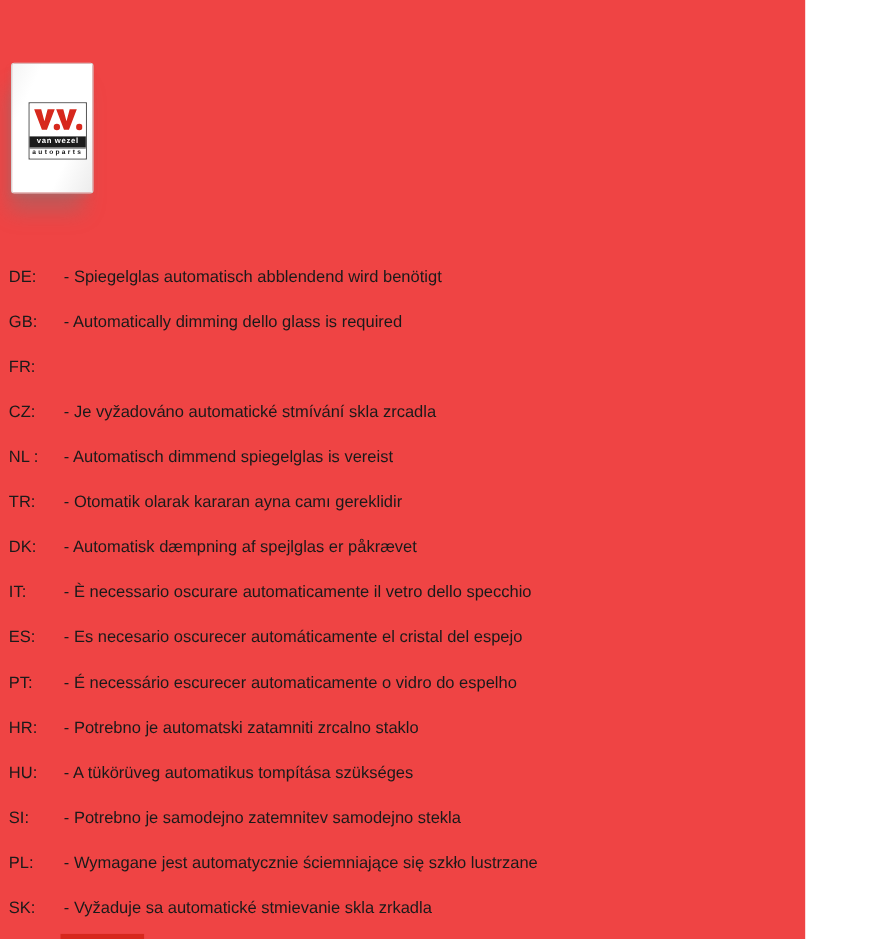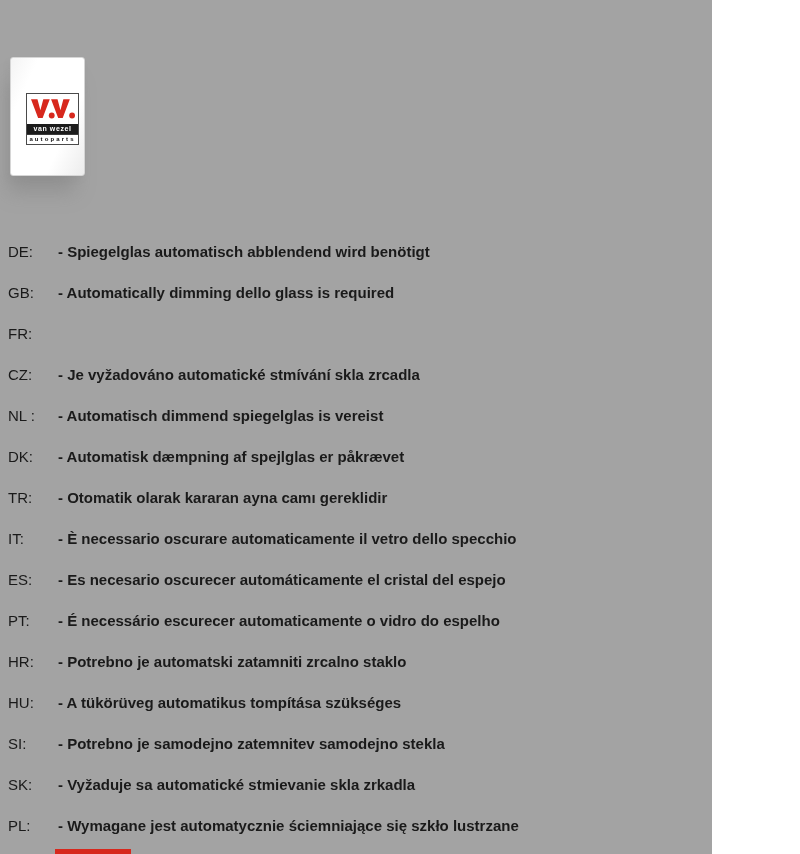--- a/index.html
+++ b/index.html
@@ -5,22 +5,23 @@
   html, body {
     margin: 0;
     padding: 0;
     background: #ffffff;
     font-family: "Liberation Sans", sans-serif;
   }
   .page {
     position: relative;
     width: 712px;
     height: 854px;
-    background: #a3a3a3;
+    background: #ef4444;
     overflow: hidden;
+    padding-left: 20px;
   }
 
   
   .product-card {
     position: absolute;
     left: 10px;
     top: 57px;
     width: 73px;
     height: 117px;
     background: linear-gradient(115deg, #f4f4f4 0%, #ffffff 22%, #ffffff 70%, #ececec 100%);
@@ -84,21 +85,20 @@
     font-size: 15px;
     color: #1a1a1a;
   }
   .lang-code {
     flex: none;
     width: 50px;
   }
   .lang-text {
     flex: 1;
     white-space: nowrap;
-    font-weight: bold;
   }
 
   
   .red-sliver {
     position: absolute;
     left: 55px;
     top: 849px;
     width: 76px;
     height: 5px;
     background: #d7281d;
@@ -140,26 +140,26 @@
     </div>
     <div class="lang-row">
       <span class="lang-code">CZ:</span>
       <span class="lang-text">- Je vyžadováno automatické stmívání skla zrcadla</span>
     </div>
     <div class="lang-row">
       <span class="lang-code">NL :</span>
       <span class="lang-text">- Automatisch dimmend spiegelglas is vereist</span>
     </div>
     <div class="lang-row">
+      <span class="lang-code">TR:</span>
+      <span class="lang-text">- Otomatik olarak kararan ayna camı gereklidir</span>
+    </div>
+    <div class="lang-row">
       <span class="lang-code">DK:</span>
       <span class="lang-text">- Automatisk dæmpning af spejlglas er påkrævet</span>
-    </div>
-    <div class="lang-row">
-      <span class="lang-code">TR:</span>
-      <span class="lang-text">- Otomatik olarak kararan ayna camı gereklidir</span>
     </div>
     <div class="lang-row">
       <span class="lang-code">IT:</span>
       <span class="lang-text">- È necessario oscurare automaticamente il vetro dello specchio</span>
     </div>
     <div class="lang-row">
       <span class="lang-code">ES:</span>
       <span class="lang-text">- Es necesario oscurecer automáticamente el cristal del espejo</span>
     </div>
     <div class="lang-row">
@@ -172,24 +172,24 @@
     </div>
     <div class="lang-row">
       <span class="lang-code">HU:</span>
       <span class="lang-text">- A tükörüveg automatikus tompítása szükséges</span>
     </div>
     <div class="lang-row">
       <span class="lang-code">SI:</span>
       <span class="lang-text">- Potrebno je samodejno zatemnitev samodejno stekla</span>
     </div>
     <div class="lang-row">
+      <span class="lang-code">PL:</span>
+      <span class="lang-text">- Wymagane jest automatycznie ściemniające się szkło lustrzane</span>
+    </div>
+    <div class="lang-row">
       <span class="lang-code">SK:</span>
       <span class="lang-text">- Vyžaduje sa automatické stmievanie skla zrkadla</span>
-    </div>
-    <div class="lang-row">
-      <span class="lang-code">PL:</span>
-      <span class="lang-text">- Wymagane jest automatycznie ściemniające się szkło lustrzane</span>
     </div>
   </div>
 
   <div class="red-sliver"></div>
 
 </div>
 
 </body></html>

